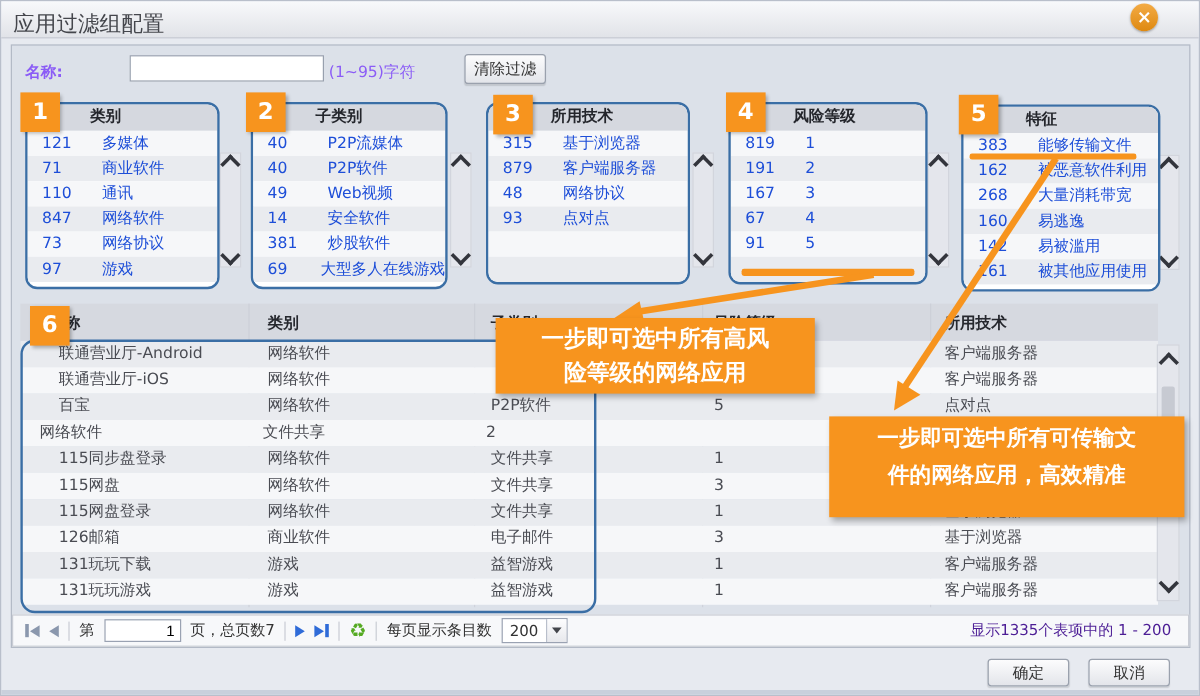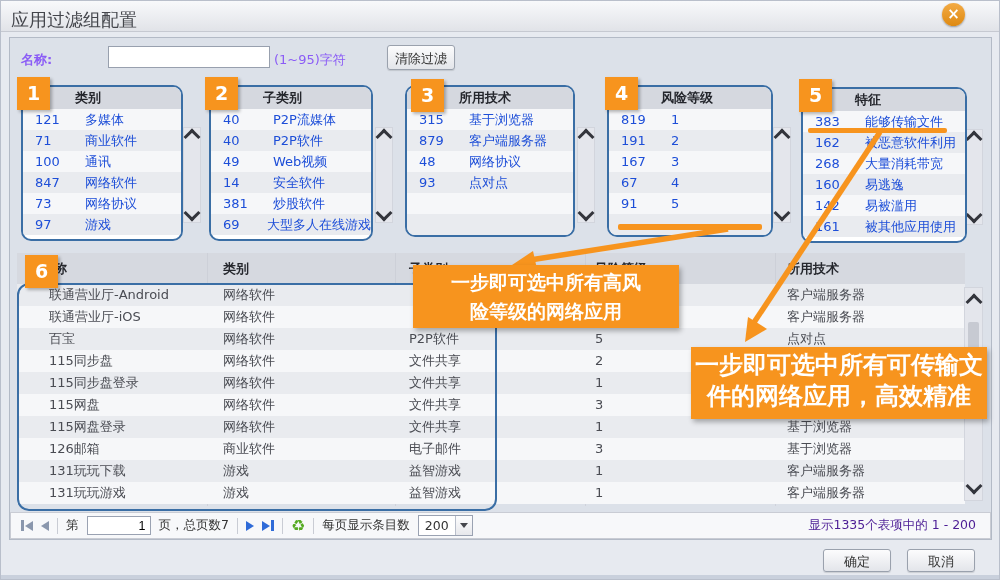--- a/index.html
+++ b/index.html
@@ -41,21 +41,21 @@
   .c5{width:190px;padding-left:12px;box-sizing:border-box;white-space:nowrap}
   .vsep{position:absolute;top:252px;height:253px;width:1px;background:#C9CCD4;opacity:.7}
   .tcall{position:absolute;left:16px;top:282px;width:476px;height:224px;border:2px solid #3A6EA5;border-radius:12px;z-index:30;pointer-events:none}
   .tscroll{position:absolute;left:963px;top:286px;width:19px;height:214px;background:#E4E6EC;border:1px solid #D2D5DD;
            box-sizing:border-box;display:flex;flex-direction:column;justify-content:space-between;align-items:center;padding:8px 0;z-index:8}
   .thumb{position:absolute;left:3px;top:34px;width:11px;height:84px;background:#C7CAD2;border-radius:2px;cursor:grab}
   .overlay{position:absolute;left:0;top:0;z-index:40;pointer-events:none}
   .ann{position:absolute;background:#F7941E;color:#fff;font-weight:bold;text-align:center;z-index:45;
        box-shadow:2px 3px 5px rgba(0,0,0,.3);word-break:keep-all;white-space:nowrap}
   .ann1{left:412px;top:264px;width:266px;height:63px;font-size:19px;line-height:29px;padding-top:3px;box-sizing:border-box}
-  .ann2{left:690px;top:346px;width:296px;height:72px;font-size:24px;line-height:31px;padding-top:3px;box-sizing:border-box}
+  .ann2{left:690px;top:346px;width:296px;height:84px;font-size:18px;line-height:31px;padding-top:3px;box-sizing:border-box}
   .pagebar{position:absolute;left:9px;top:511px;width:981px;height:27px;background:#F7F8FA;border:1px solid #C9CCD4;
            box-sizing:border-box;display:flex;align-items:center;gap:8px;padding:0 10px;font-size:12.5px;color:#333}
   .pnav{display:flex;align-items:center;gap:1px;cursor:pointer}
   .pbar{width:3px;height:11px;background:currentColor}
   .tril{width:0;height:0;border-top:5.5px solid transparent;border-bottom:5.5px solid transparent;border-right:8px solid currentColor}
   .trir{width:0;height:0;border-top:5.5px solid transparent;border-bottom:5.5px solid transparent;border-left:8px solid currentColor}
   .nav-muted{color:#8A97AD}.nav-blue{color:#2F6BD8}
   .psep{width:1px;height:16px;background:#C9CCD4}
   .page-input{width:54px;height:17px;border:1px solid #9AA2B2;background:#fff;font-size:12.5px;text-align:right;padding:0 4px}
   .refresh{font-size:16px;color:#55AA22;font-weight:bold;cursor:pointer;line-height:1}
@@ -90,21 +90,21 @@
     <div class="lhead">类别</div>
     <div class="lrow ra">
         <span class="n">121</span>
         <span class="t">多媒体</span>
       </div>
     <div class="lrow rb">
         <span class="n">71</span>
         <span class="t">商业软件</span>
       </div>
     <div class="lrow ra">
-        <span class="n">100</span>
+        <span class="n">110</span>
         <span class="t">通讯</span>
       </div>
     <div class="lrow rb">
         <span class="n">847</span>
         <span class="t">网络软件</span>
       </div>
     <div class="lrow ra">
         <span class="n">73</span>
         <span class="t">网络协议</span>
       </div>
@@ -271,21 +271,20 @@
         <div class="c5">客户端服务器</div>
       </div>
     <div class="trow rb">
         <div class="c1">百宝</div>
         <div class="c2">网络软件</div>
         <div class="c3">P2P软件</div>
         <div class="c4">5</div>
         <div class="c5">点对点</div>
       </div>
     <div class="trow ra">
-        <div class="c1">115同步盘</div>
         <div class="c2">网络软件</div>
         <div class="c3">文件共享</div>
         <div class="c4">2</div>
         <div class="c5"></div>
       </div>
     <div class="trow rb">
         <div class="c1">115同步盘登录</div>
         <div class="c2">网络软件</div>
         <div class="c3">文件共享</div>
         <div class="c4">1</div>

